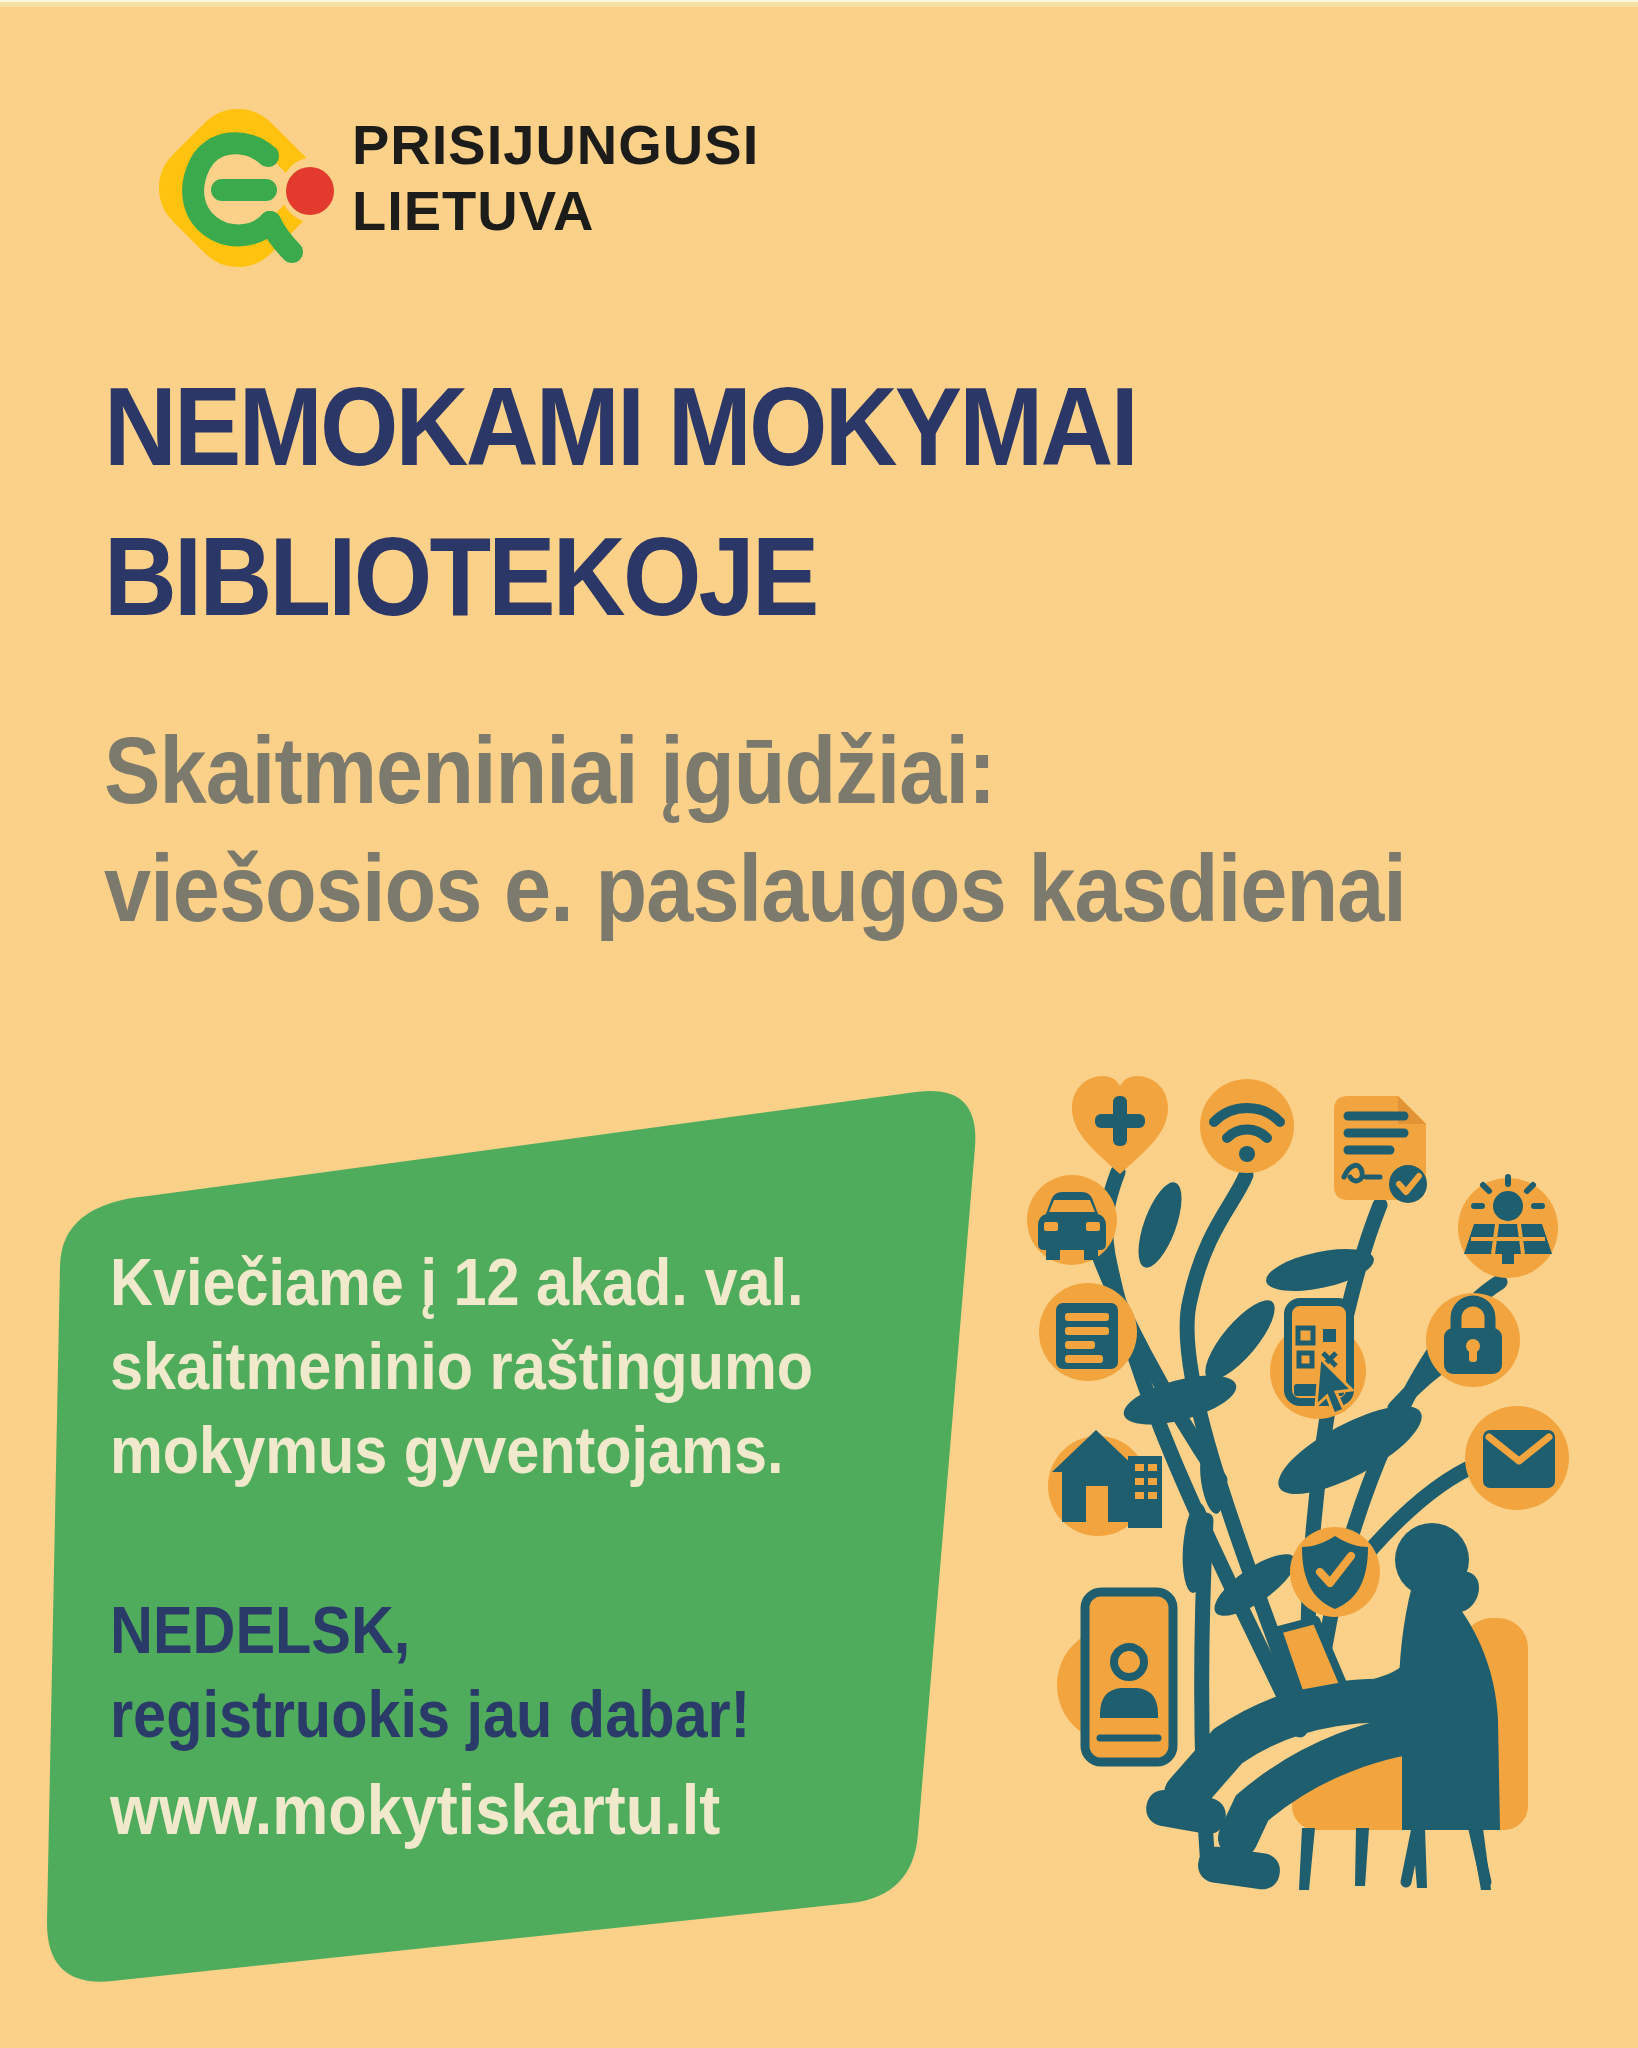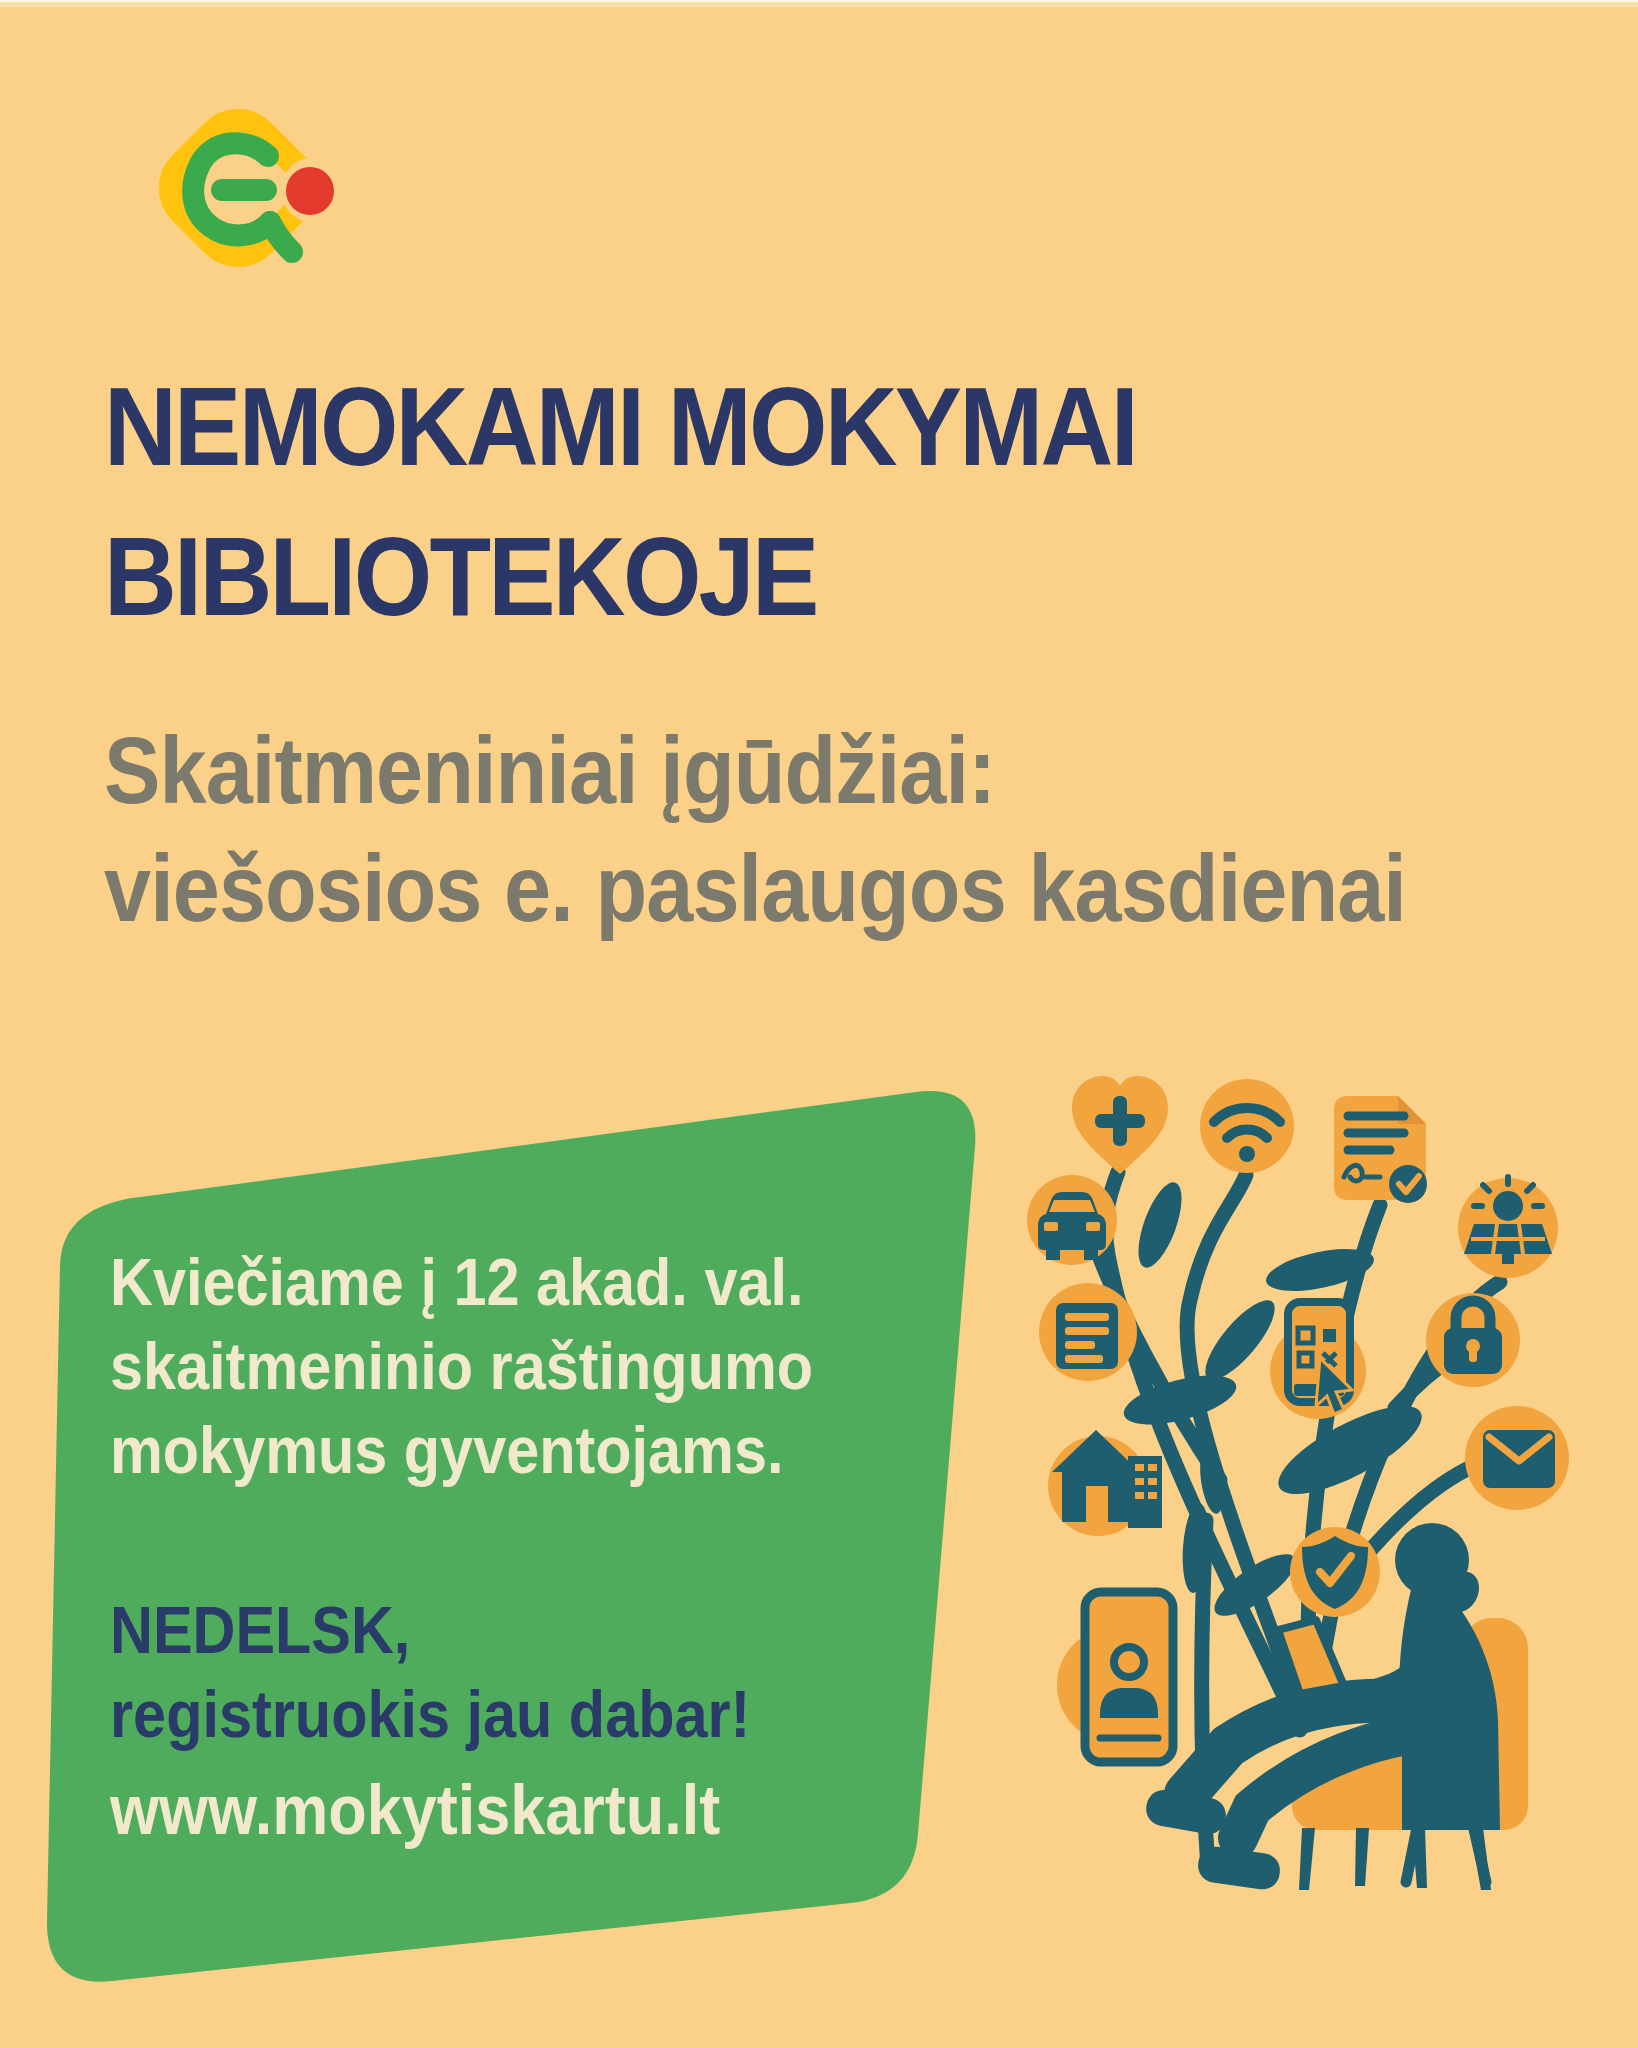--- a/index.html
+++ b/index.html
@@ -223,20 +223,24 @@
       <path d="M1468,1803 L1486,1882" stroke="#1E5E6E" stroke-width="11" stroke-linecap="round"></path>
       <rect x="1403" y="1790" width="84" height="13" rx="6" fill="#1E5E6E"></rect>
     </g>
 
     <g>
       <rect x="1430" y="1748" width="40" height="44" rx="7" fill="#1E5E6E"></rect>
       <path d="M1470,1756 q17,2 15,17 q-2,14 -17,13" fill="none" stroke="#1E5E6E" stroke-width="8"></path>
     </g>
   </svg>
 
+  <div class="txt logo-text">
+    <div>PRISIJUNGUSI</div>
+    <div>LIETUVA</div>
+  </div>
 
   <div class="txt title narrow">
     <div>NEMOKAMI MOKYMAI</div>
     <div>BIBLIOTEKOJE</div>
   </div>
 
   <div class="txt subtitle narrow">
     <div>Skaitmeniniai įgūdžiai:</div>
     <div>viešosios e. paslaugos kasdienai</div>
   </div>

